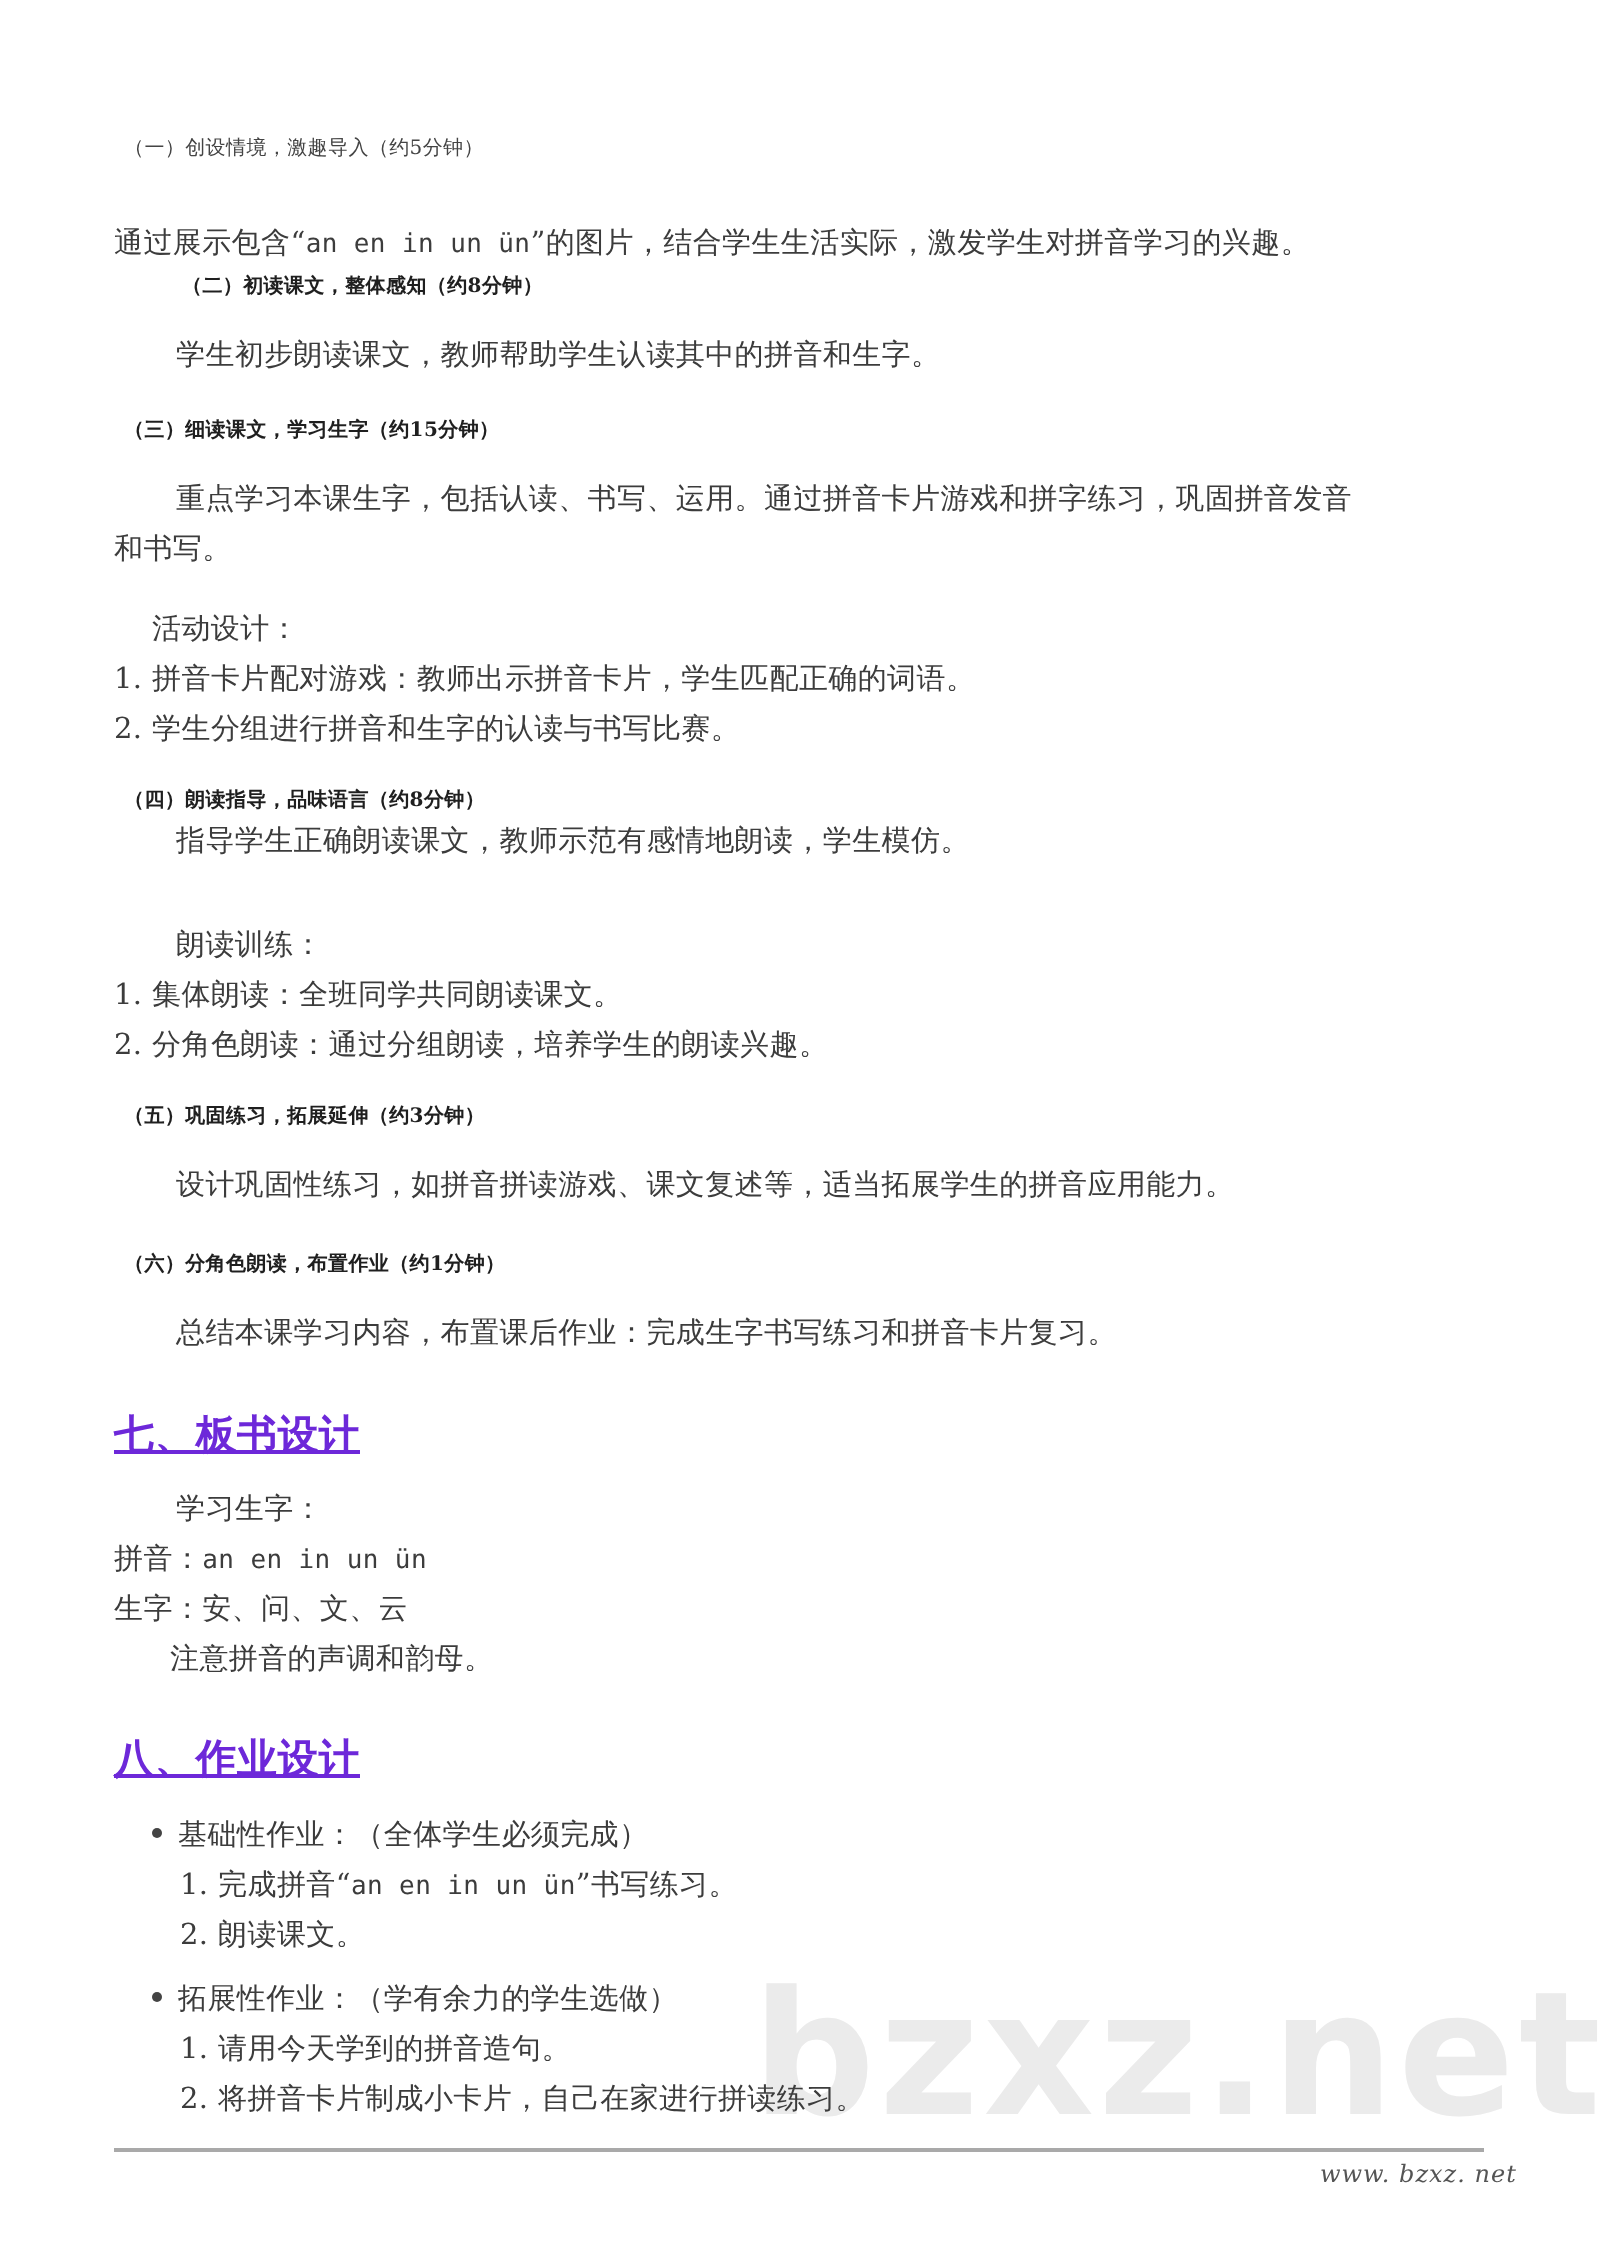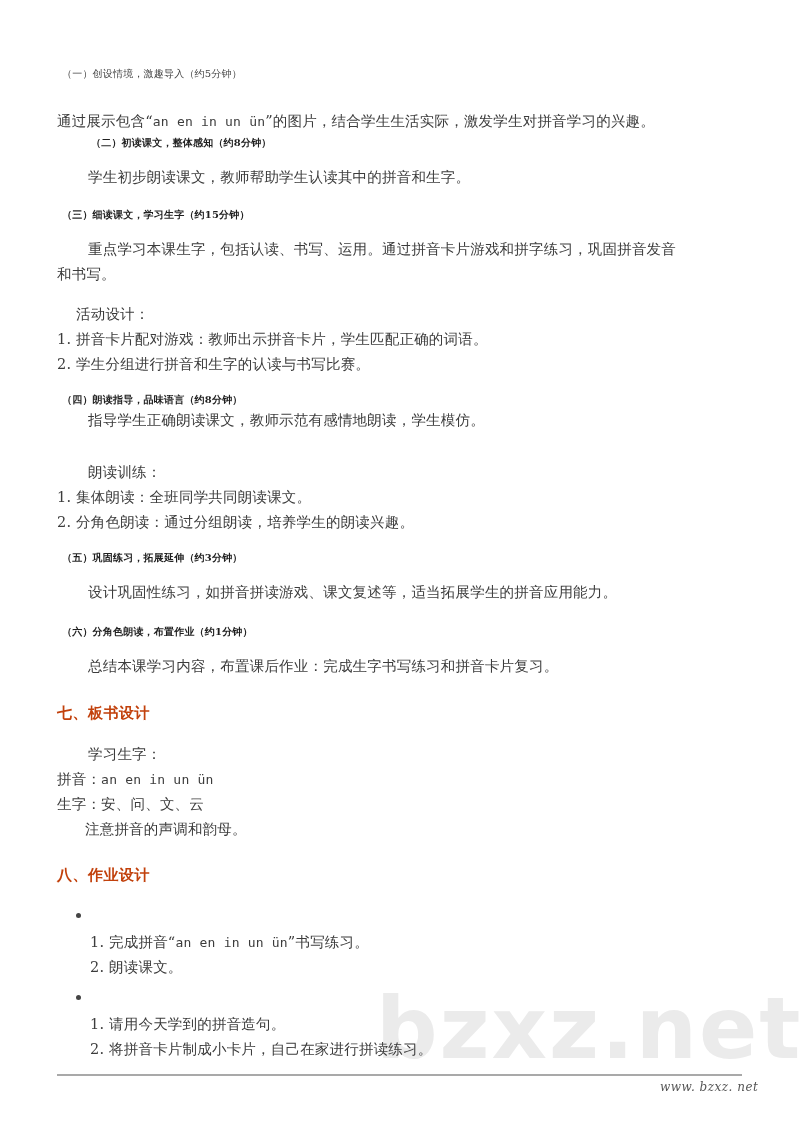--- a/index.html
+++ b/index.html
@@ -6,21 +6,21 @@
   body {
     width: 800px; height: 1130px; position: relative; overflow: hidden;
     font-family: "DejaVu Serif", "Liberation Serif", serif;
     color: #3a3a3a;
   }
   .page { position: absolute; left: 0; top: 0; width: 800px; height: 1130px; }
   .abs { position: absolute; white-space: nowrap; }
   .body-text { font-size: 14.5px; color: #3c3c3c; letter-spacing: 0.2px; }
   .sub-head { font-size: 10px; font-weight: bold; color: #1f1f1f; letter-spacing: 0.2px; }
   .sub-head.light { font-weight: normal; color: #444; }
-  .section-head { font-size: 15px; font-weight: bold; color: #c2410c; letter-spacing: 0.5px; }
+  .section-head { font-size: 20px; font-weight: bold; color: #6d28d9; letter-spacing: 0.5px; text-decoration: underline; }
   .mono { font-family: "DejaVu Sans Mono", "Liberation Mono", monospace; font-size: 13px; }
   .bullet { display: inline-block; width: 5px; height: 5px; border-radius: 50%; background: #444; margin-right: 8px; vertical-align: middle; position: relative; top: -2px; }
   .watermark {
     position: absolute; left: 376px; top: 978px;
     font-family: "DejaVu Sans", "Liberation Sans", sans-serif;
     font-weight: bold; font-size: 86px; color: #ebebeb; letter-spacing: 2px;
     z-index: 0;
   }
   .content { position: relative; z-index: 1; }
   .footer-rule { position: absolute; left: 57px; top: 1074px; width: 685px; height: 2px; background: #a9a9a9; }
@@ -66,29 +66,29 @@
     <div class="abs body-text" style="left:88px; top:745px;">学习生字：</div>
     <div class="abs body-text" style="left:57px; top:770px;">
       <span>拼音：</span><span class="mono">an en in un ün</span>
     </div>
     <div class="abs body-text" style="left:57px; top:795px;">生字：安、问、文、云</div>
     <div class="abs body-text" style="left:57px; top:820px;margin-left:28px;">注意拼音的声调和韵母。</div>
 
     <div class="abs section-head" style="left:57px; top:866px;">八、作业设计</div>
 
     <div class="abs body-text" style="left:76px; top:908px;">
-      <span class="bullet"></span>
+      <span class="bullet"></span><span>基础性作业：（全体学生必须完成）</span>
     </div>
     <div class="abs body-text" style="left:90px; top:933px;">
       <span>1.  完成拼音“</span><span class="mono">an en in un ün</span><span>”书写练习。</span>
     </div>
     <div class="abs body-text" style="left:90px; top:958px;">2.  朗读课文。</div>
 
     <div class="abs body-text" style="left:76px; top:990px;">
-      <span class="bullet"></span>
+      <span class="bullet"></span><span>拓展性作业：（学有余力的学生选做）</span>
     </div>
     <div class="abs body-text" style="left:90px; top:1015px;">1.  请用今天学到的拼音造句。</div>
     <div class="abs body-text" style="left:90px; top:1040px;">2.  将拼音卡片制成小卡片，自己在家进行拼读练习。</div>
 
     <div class="footer-rule"></div>
     <div class="footer-url">www. bzxz. net</div>
   </div>
 </div>
 
 </body></html>

